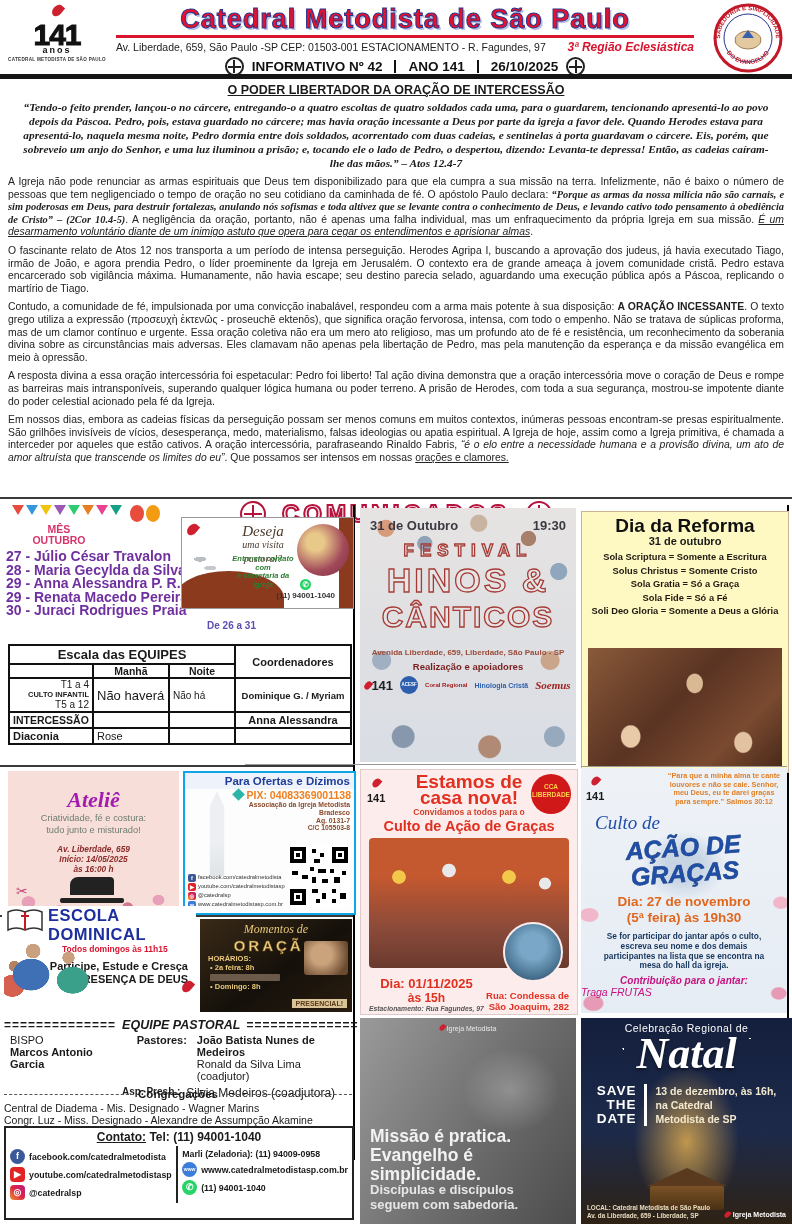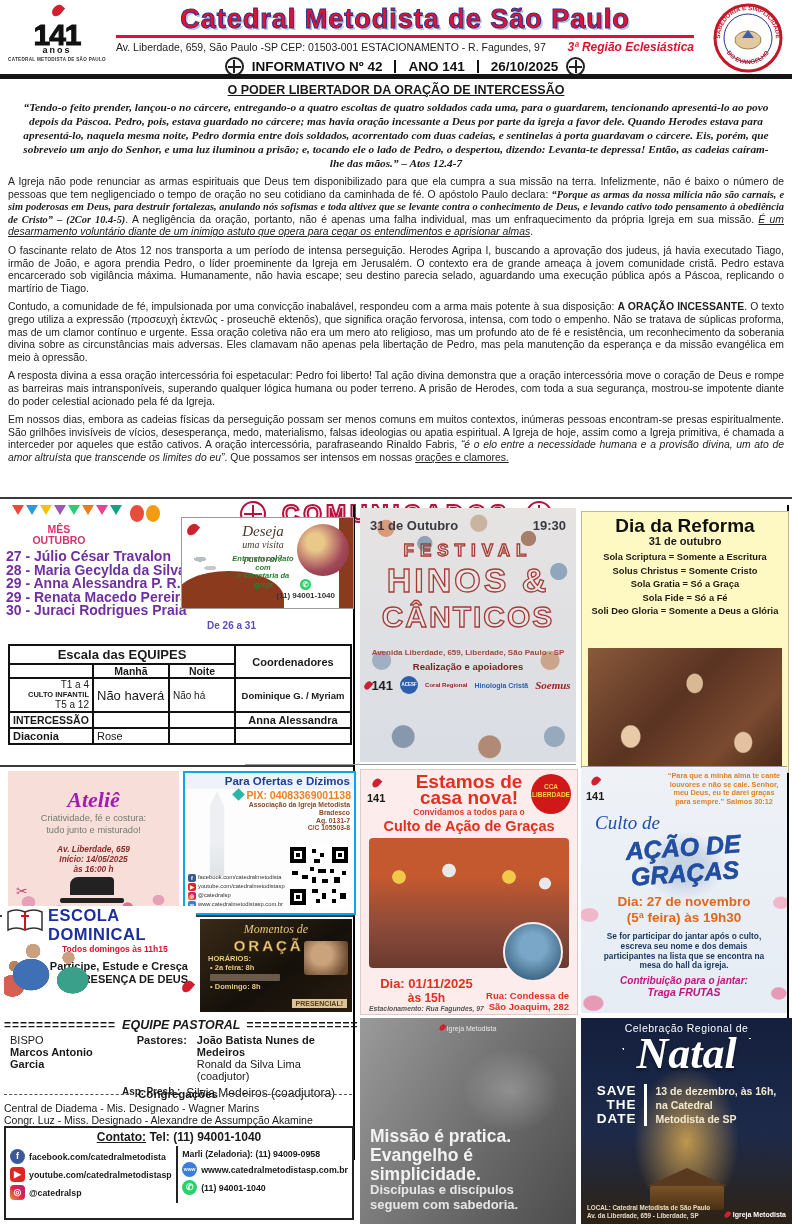--- a/index.html
+++ b/index.html
@@ -208,21 +208,21 @@
      radial-gradient(60px 50px at 50% 40%, #c7d4e4 30%, transparent 70%),
      linear-gradient(#eef2f7,#e6ecf4);}
   .gr-verse{position:absolute;right:4px;top:4px;width:118px;color:#e0802a;font-size:7.3px;font-weight:bold;
      text-align:center;line-height:8.6px;}
   .gr-t1{font-family:"Liberation Serif",serif;font-style:italic;color:#1f4fa8;font-size:19px;margin:44px 0 0 14px;}
   .gr-t23{color:#1f4fa8;font-weight:bold;font-style:italic;font-size:25px;text-align:center;line-height:26px;
      -webkit-text-stroke:.5px #163a7e;transform:rotate(-4deg);}
   .gr-date{color:#e0671e;font-weight:bold;font-size:13.5px;text-align:center;line-height:16px;margin-top:8px;}
   .gr-info{color:#16365e;font-weight:bold;font-size:8.3px;text-align:center;line-height:9.8px;margin:6px 14px 0 14px;}
   .gr-contrib{color:#c4127e;font-weight:bold;font-style:italic;font-size:10px;text-align:center;margin-top:4px;}
-  .gr-fruits{color:#c4127e;font-weight:bold;font-style:italic;font-size:10.5px;text-align:center;}
+  .gr-fruits{color:#c4127e;font-weight:normal;font-style:italic;font-size:10.5px;text-align:left;}
   
   .missao{left:360px;top:1018px;width:216px;height:206px;color:#f2f2f2;background:
      radial-gradient(70px 60px at 70% 35%, rgba(255,255,255,.25), transparent 70%),
      linear-gradient(120deg,#9a9a9a,#6d6d6d 55%,#4c4c4c);}
   .mi-logo{text-align:center;font-size:7px;color:#e8e8e8;padding-top:6px;}
   .mi-main{position:absolute;left:10px;bottom:40px;font-weight:bold;font-size:17.5px;line-height:19px;}
   .mi-sub{position:absolute;left:10px;bottom:12px;font-weight:bold;font-size:13px;line-height:14.5px;color:#e6e6e6;}
   
   .natal{left:581px;top:1018px;width:211px;height:206px;color:#fff;background:
      radial-gradient(70px 100px at 50% 60%, rgba(220,170,80,.85), rgba(220,170,80,0) 75%),

